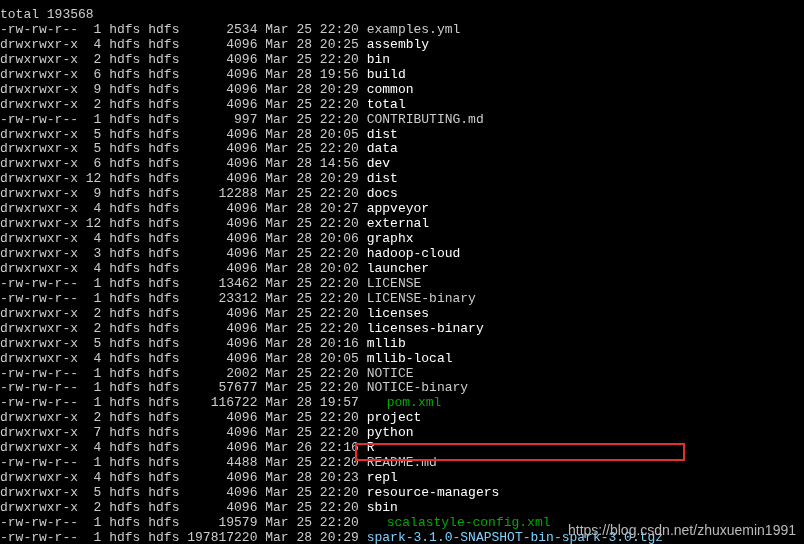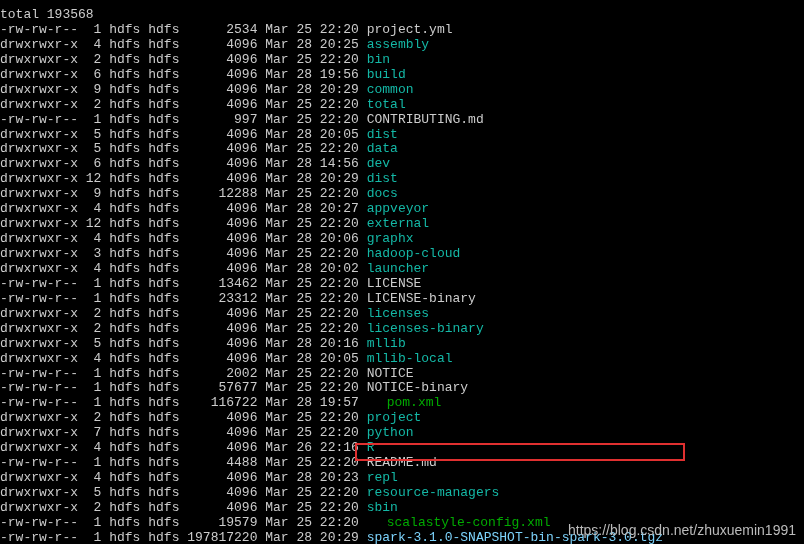--- a/index.html
+++ b/index.html
@@ -9,21 +9,21 @@
       font-size: 13px;
       color: #ccc;
       width: 804px;
       height: 544px;
       overflow: hidden;
       position: relative;
       line-height: 1.15;
       padding-top: 8px;
     }
     .line { white-space: pre; }
-    .dir { color: #14b8a6; }
+    .dir { color: #ffffff; }
     .xml { color: #00aa00; margin-left: 20px; }
     .tgz { color: #7dd3fc; }
     .highlight-box {
       position: absolute;
       border: 2px solid #e03030;
       left: 355px;
       top: 443px;
       width: 330px;
       height: 18px;
       pointer-events: none;
@@ -35,21 +35,21 @@
       color: #bbb;
       font-family: Arial, sans-serif;
       font-size: 14px;
     }
   </style>
 </head>
 <body>
 
 <div id="listing">
     <div class="line">total 193568</div>
-    <div class="line">-rw-rw-r--  1 hdfs hdfs      2534 Mar 25 22:20 <span class="">project.yml</span></div>
+    <div class="line">-rw-rw-r--  1 hdfs hdfs      2534 Mar 25 22:20 <span class="">examples.yml</span></div>
     <div class="line">drwxrwxr-x  4 hdfs hdfs      4096 Mar 28 20:25 <span class="dir">assembly</span></div>
     <div class="line">drwxrwxr-x  2 hdfs hdfs      4096 Mar 25 22:20 <span class="dir">bin</span></div>
     <div class="line">drwxrwxr-x  6 hdfs hdfs      4096 Mar 28 19:56 <span class="dir">build</span></div>
     <div class="line">drwxrwxr-x  9 hdfs hdfs      4096 Mar 28 20:29 <span class="dir">common</span></div>
     <div class="line">drwxrwxr-x  2 hdfs hdfs      4096 Mar 25 22:20 <span class="dir">total</span></div>
     <div class="line">-rw-rw-r--  1 hdfs hdfs       997 Mar 25 22:20 <span class="">CONTRIBUTING.md</span></div>
     <div class="line">drwxrwxr-x  5 hdfs hdfs      4096 Mar 28 20:05 <span class="dir">dist</span></div>
     <div class="line">drwxrwxr-x  5 hdfs hdfs      4096 Mar 25 22:20 <span class="dir">data</span></div>
     <div class="line">drwxrwxr-x  6 hdfs hdfs      4096 Mar 28 14:56 <span class="dir">dev</span></div>
     <div class="line">drwxrwxr-x 12 hdfs hdfs      4096 Mar 28 20:29 <span class="dir">dist</span></div>

